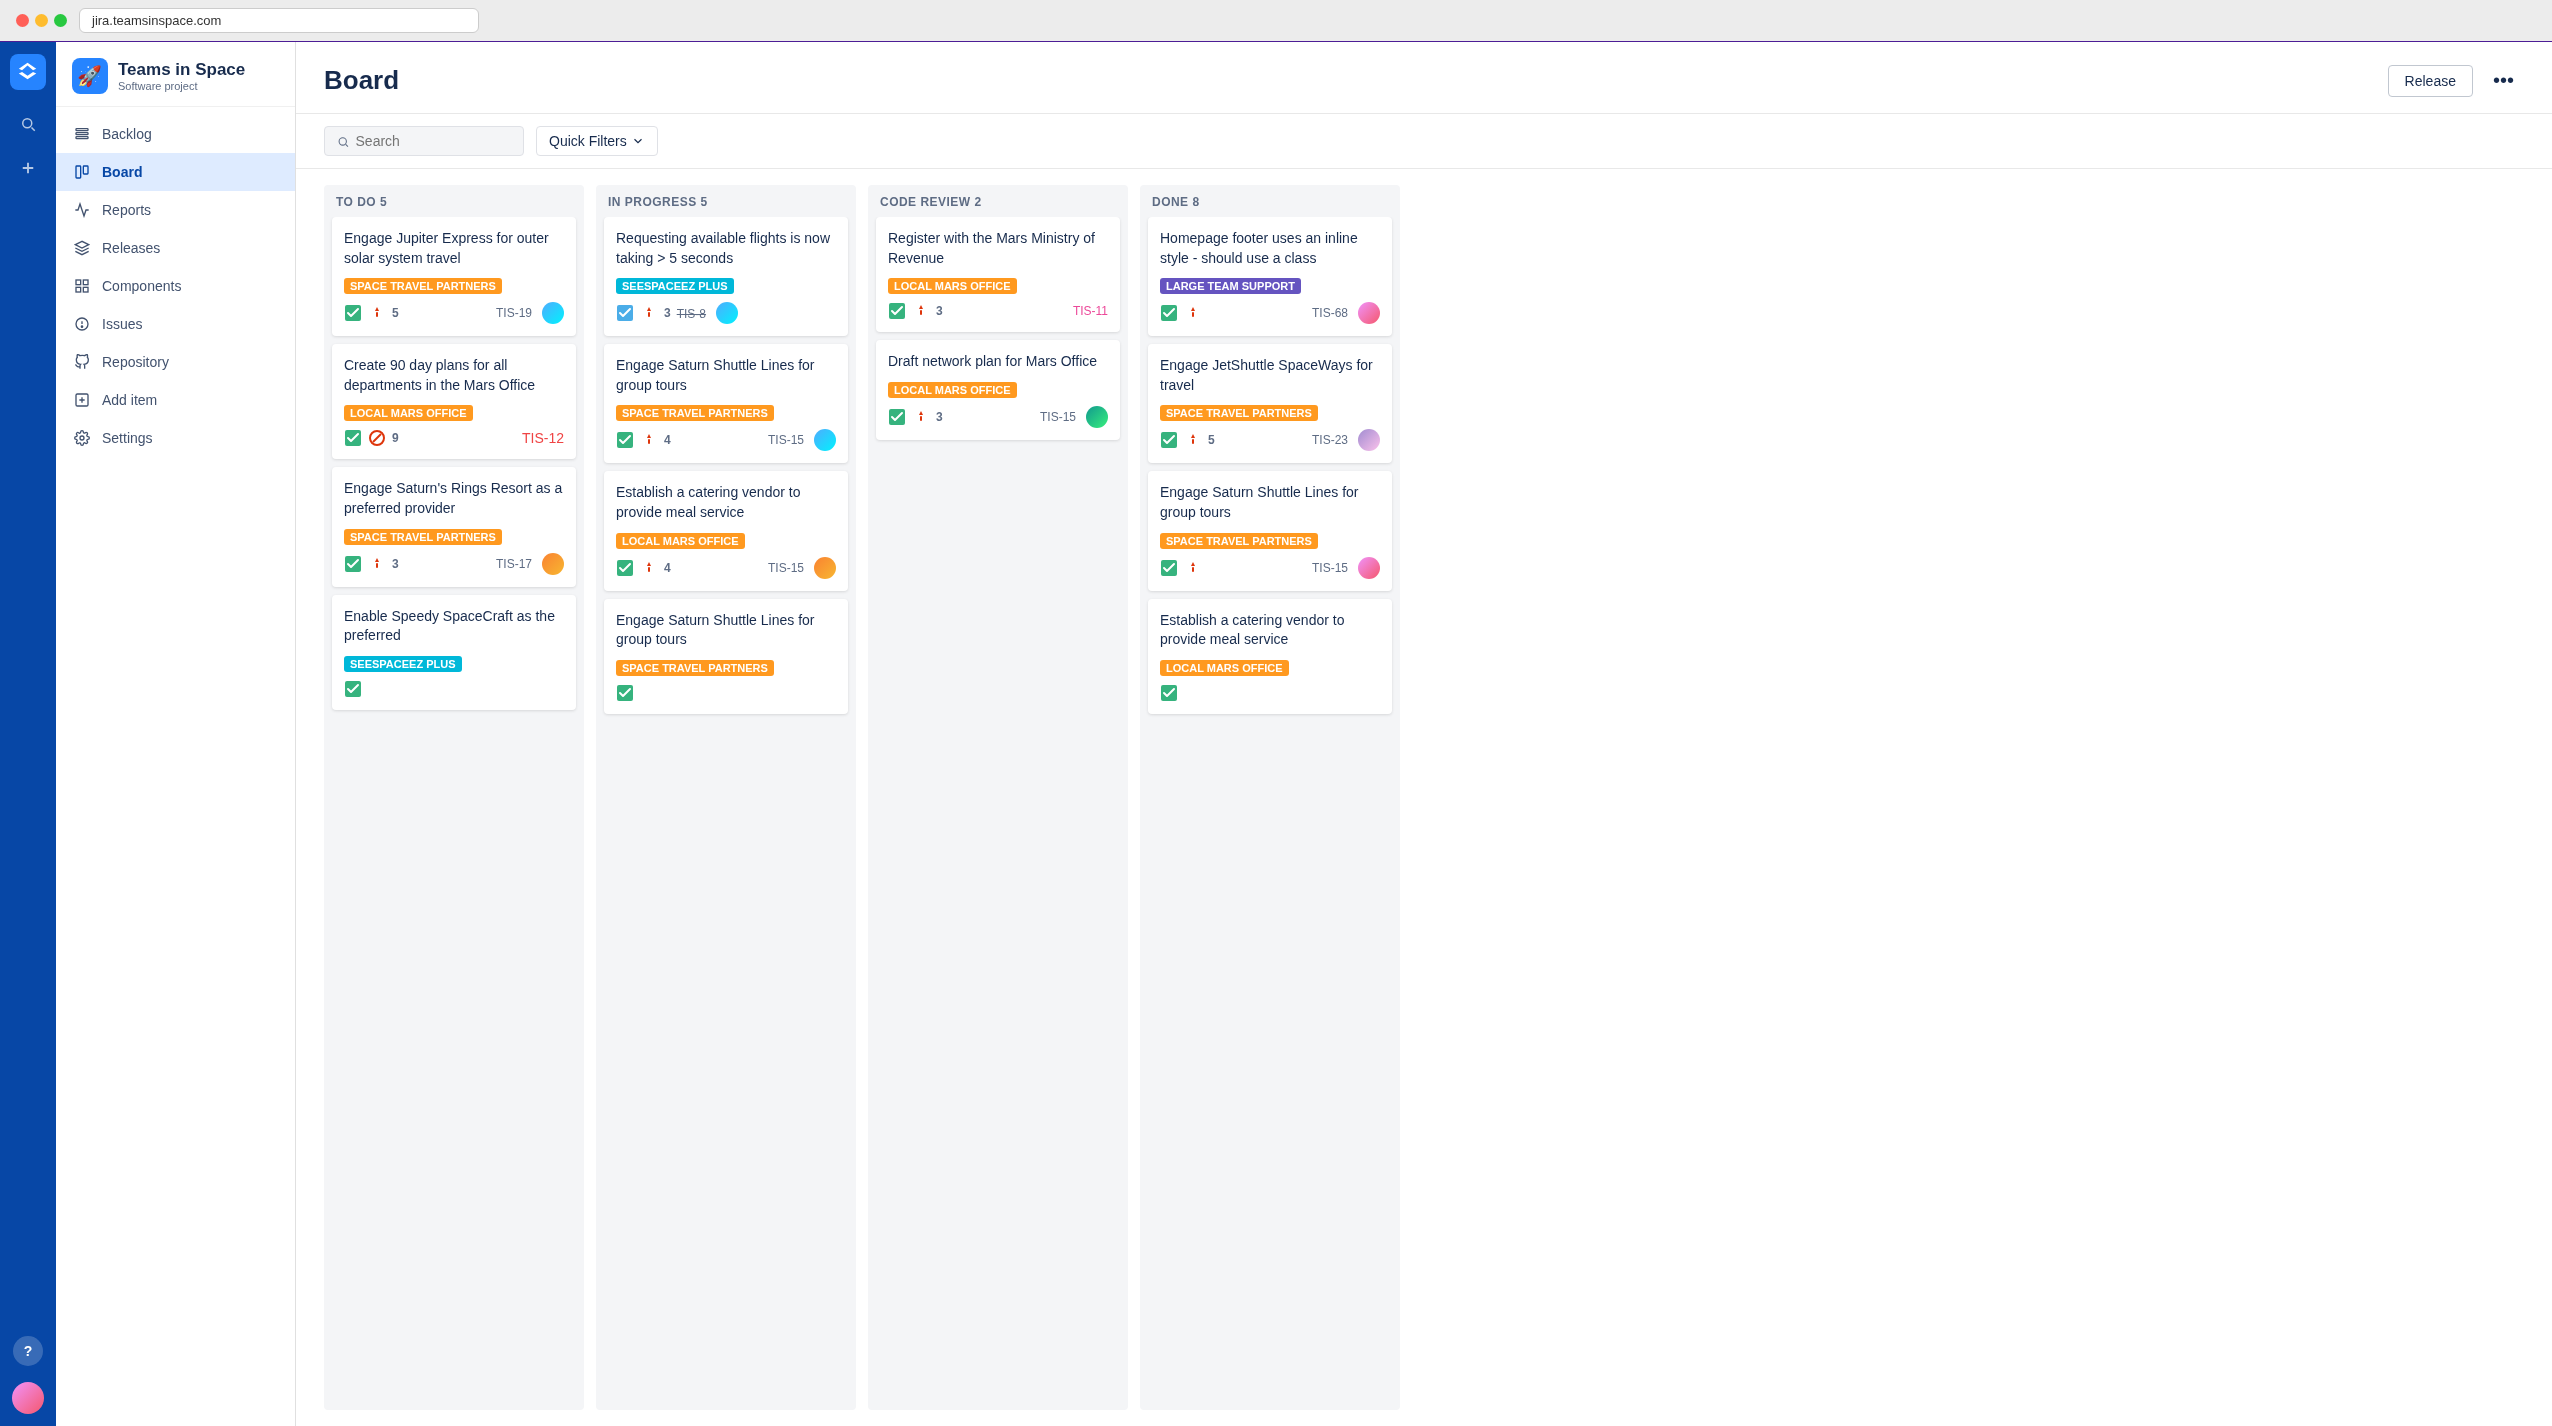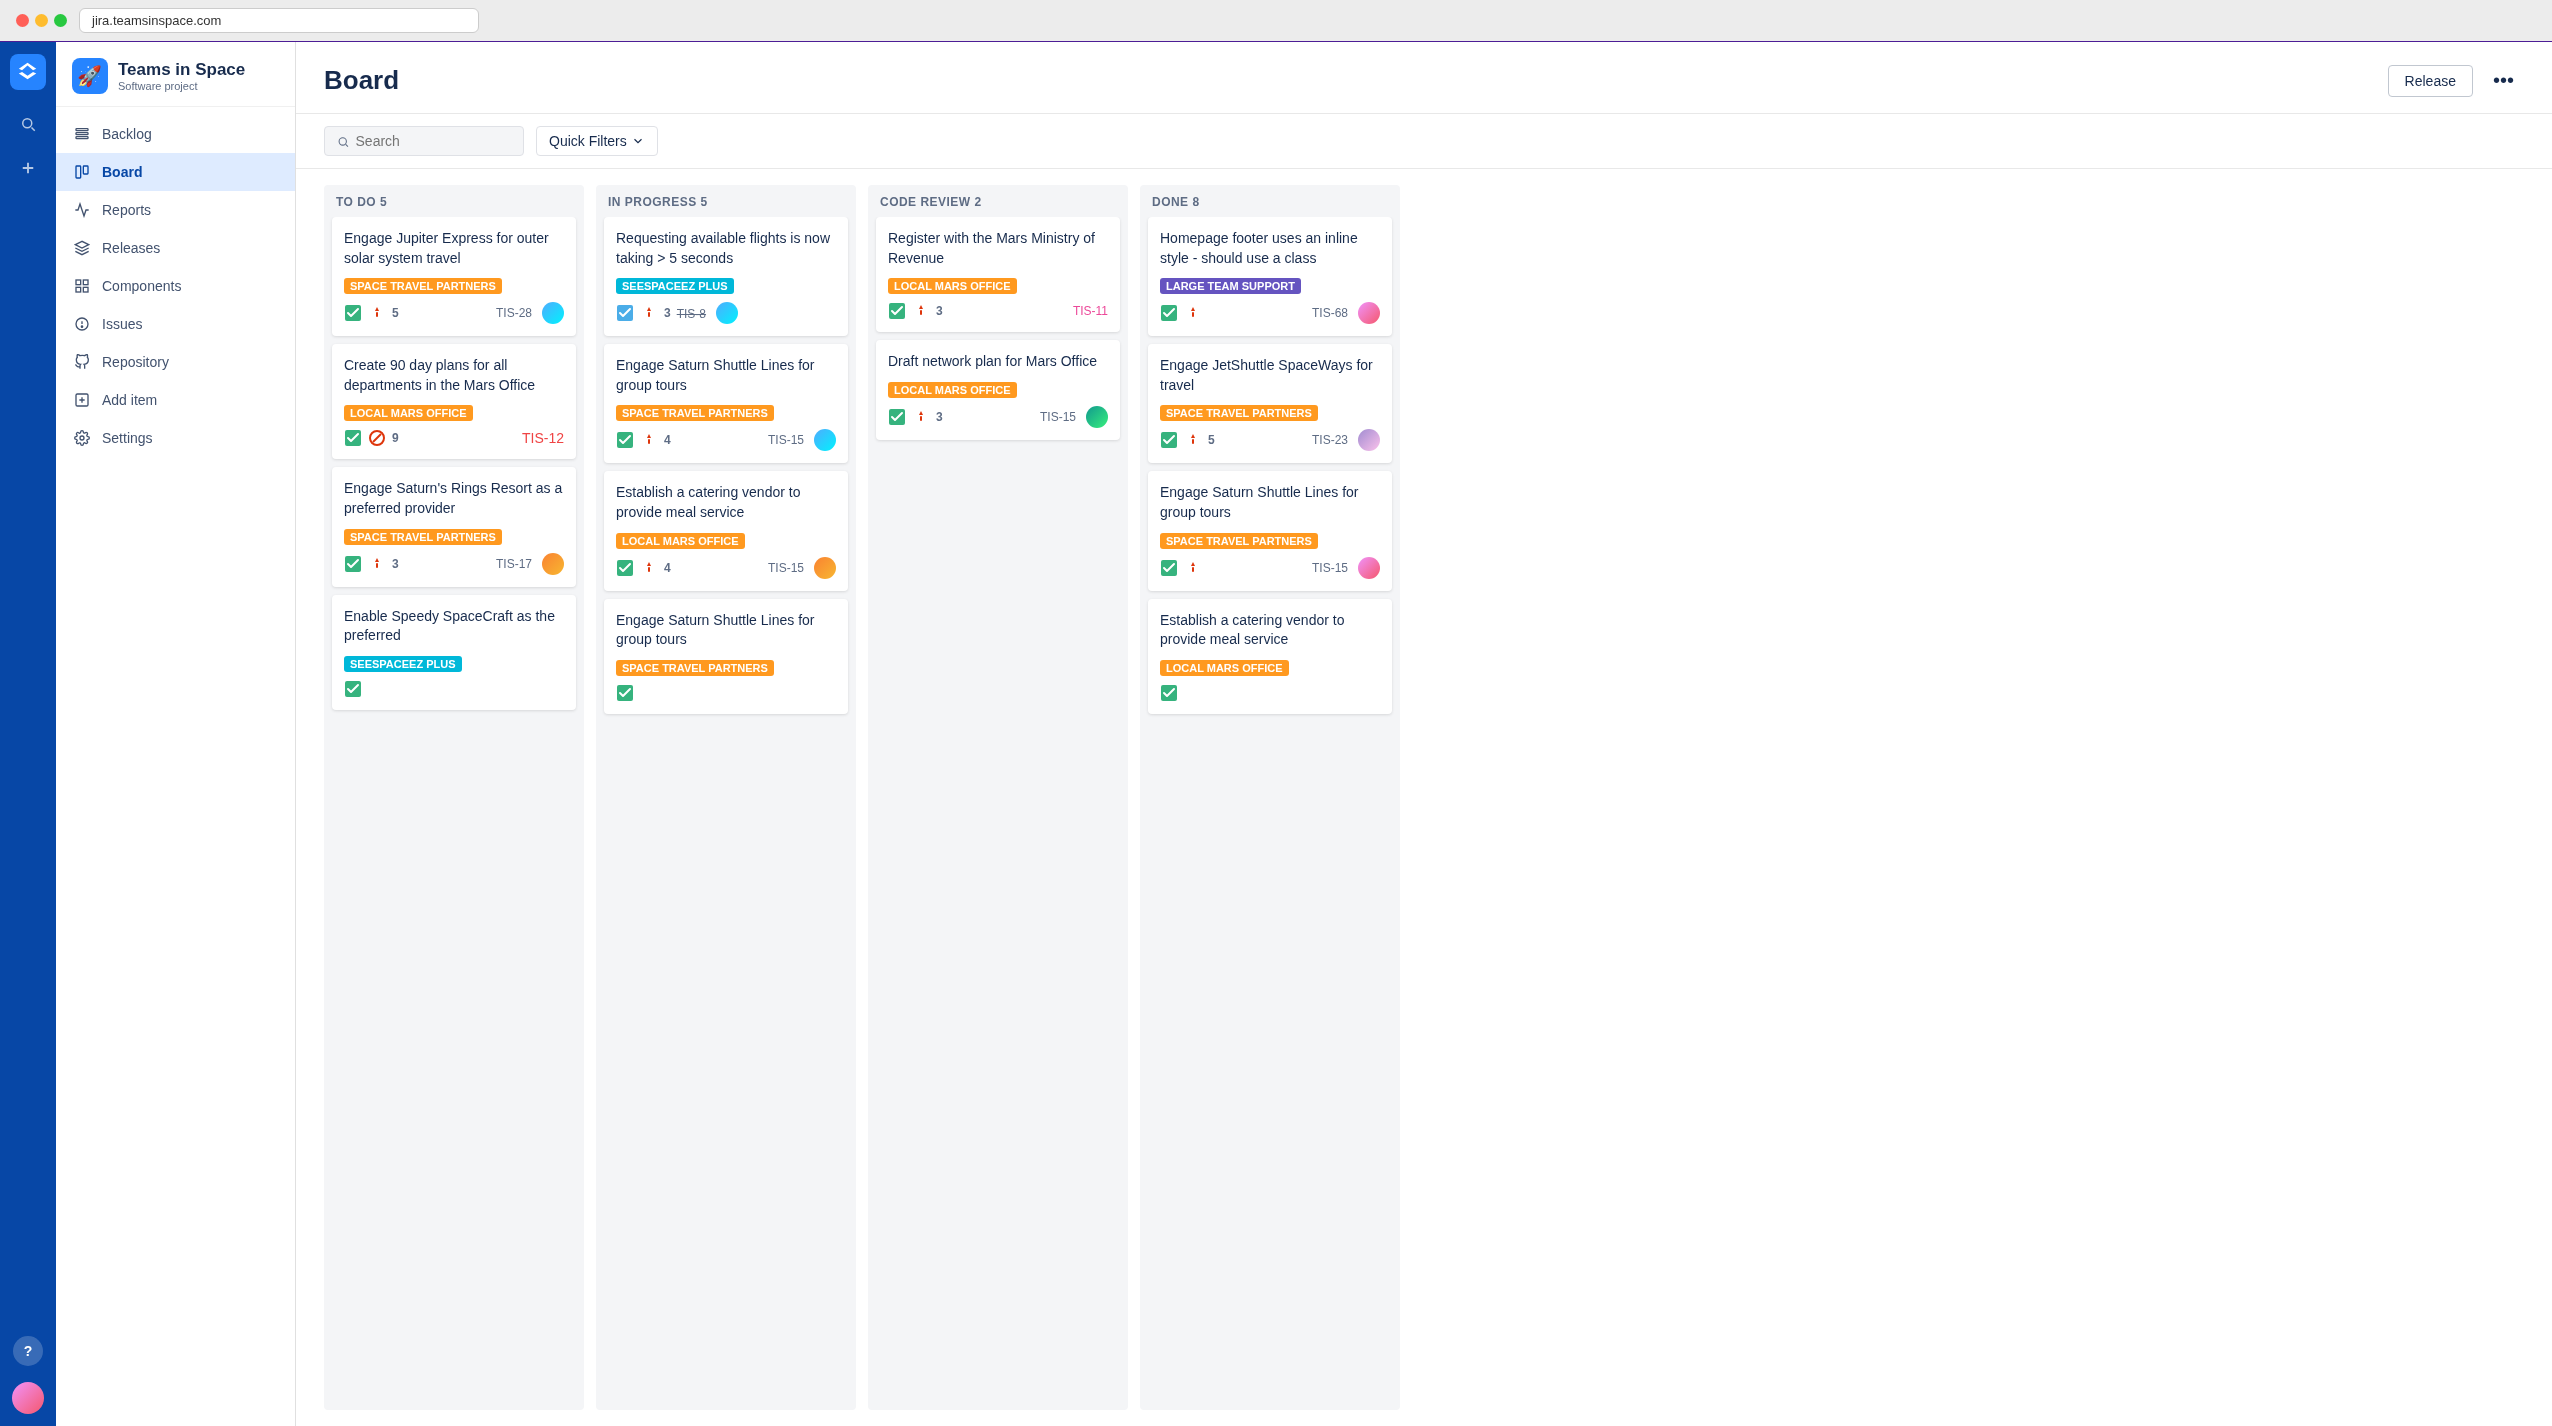--- a/index.html
+++ b/index.html
@@ -257,21 +257,21 @@
                     <path d="M3 8l3 3 7-7" stroke="white" stroke-width="2" fill="none" stroke-linecap="round" stroke-linejoin="round"></path>
                   </svg>
                 </div>
                 <div class="card-icon">
                   <svg width="16" height="16" viewBox="0 0 16 16">
                     <path d="M8 2l2 4H6l2-4z" fill="#de350b"></path>
                     <rect x="7" y="7" width="2" height="5" rx="1" fill="#de350b"></rect>
                   </svg>
                 </div>
                 <span class="card-num">5</span>
-                <span style="margin-left: auto; font-size: 12px; color: rgb(94, 108, 132);">TIS-28</span>
+                <span style="margin-left: auto; font-size: 12px; color: rgb(94, 108, 132);">TIS-19</span>
                 <div class="card-avatar" style="background: linear-gradient(135deg, #4facfe, #00f2fe);width:22px;height:22px;border-radius:50%;"></div>
               </div></div>
             <div class="card"><div class="card-title">Create 90 day plans for all departments in the Mars Office</div><div class="card-tag tag-orange">LOCAL MARS OFFICE</div><div class="card-footer">
                 <div class="card-icon">
                   <svg width="16" height="16" viewBox="0 0 16 16">
                     <rect width="16" height="16" rx="2" fill="#36b37e"></rect>
                     <path d="M3 8l3 3 7-7" stroke="white" stroke-width="2" fill="none" stroke-linecap="round" stroke-linejoin="round"></path>
                   </svg>
                 </div>
                 <div class="card-icon">

